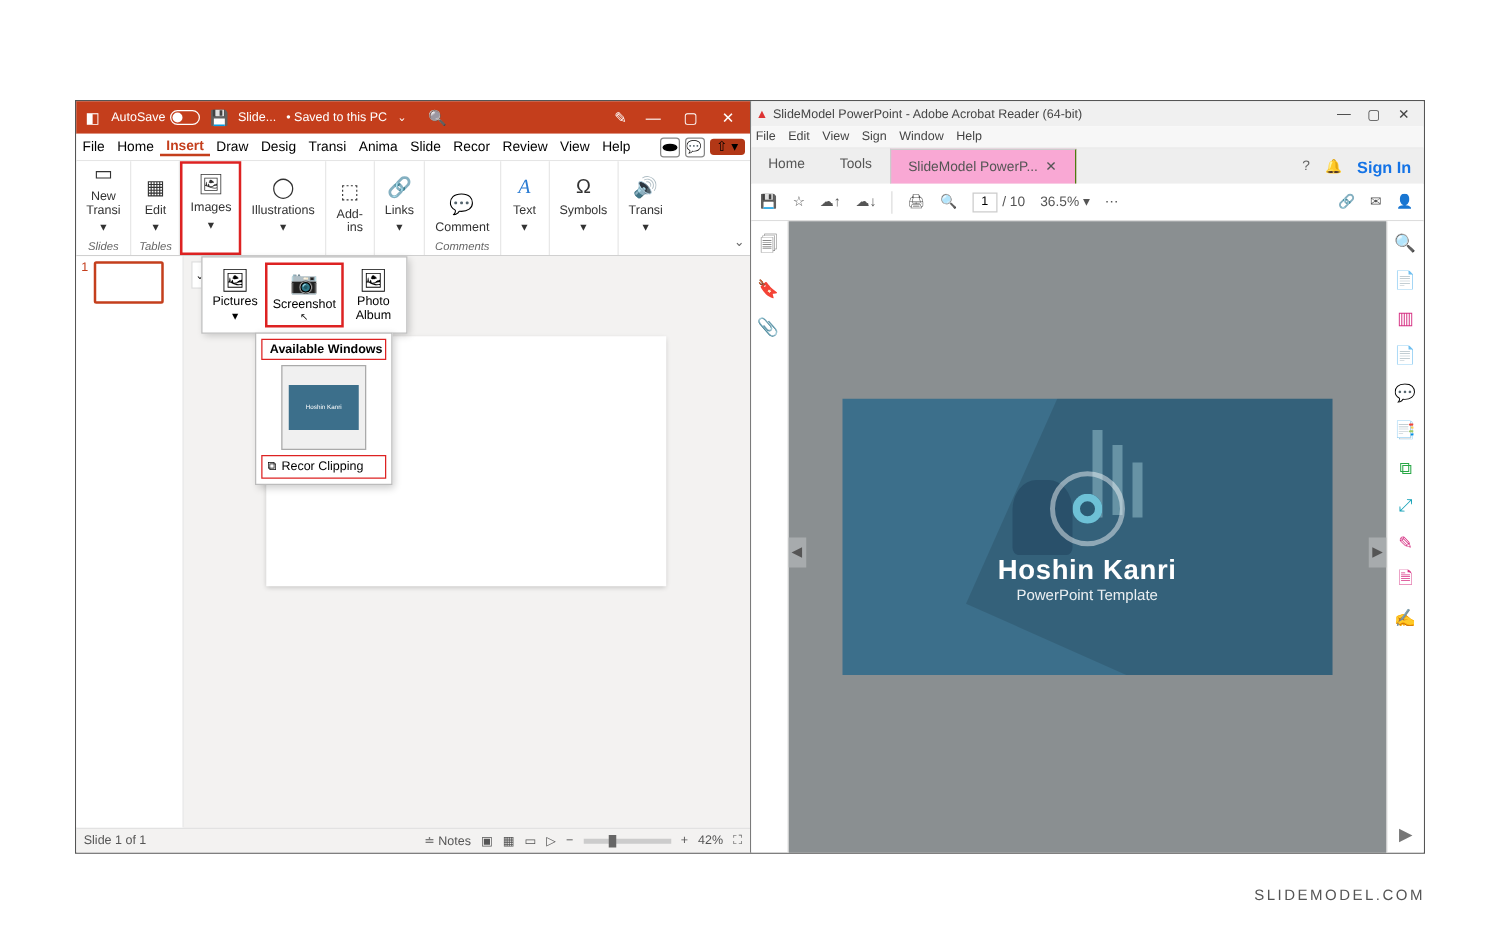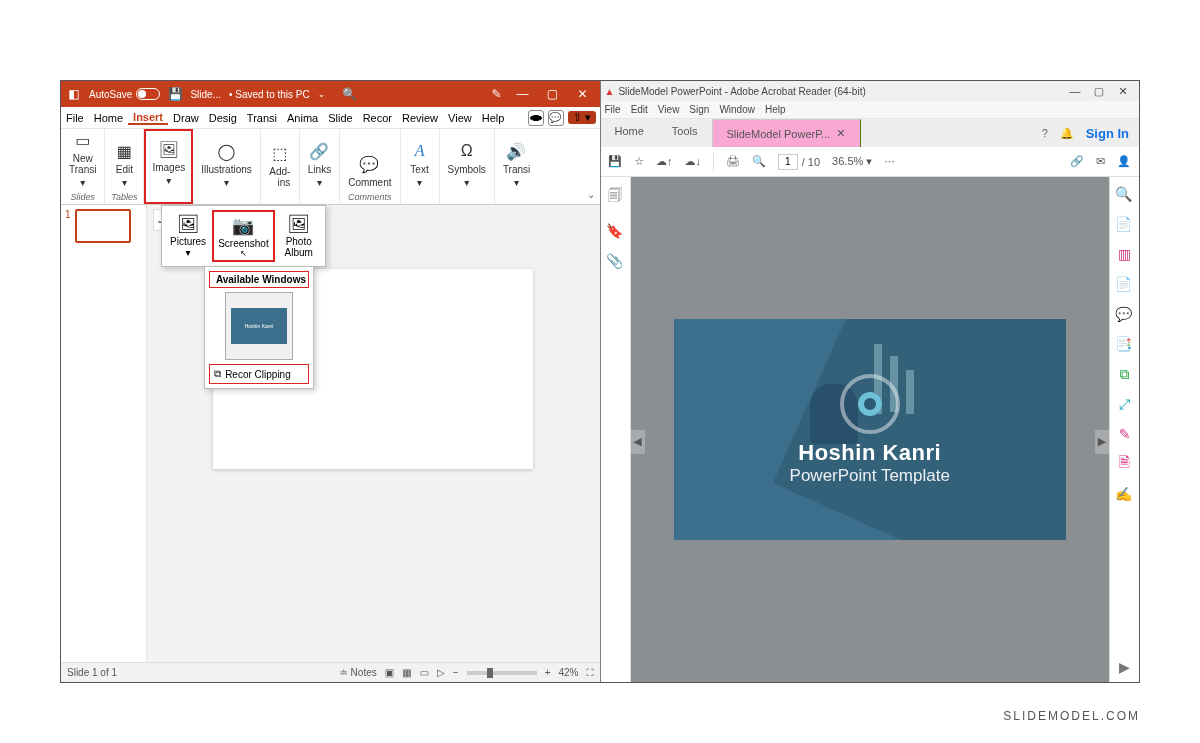--- a/index.html
+++ b/index.html
@@ -71,21 +71,21 @@
 .ar-tool .pg input { width:20px; height:16px; text-align:center; font-size:10px; border:1px solid #ccc;}
 .ar-tool .spacer{flex:1;}
 
 .ar-body { flex:1; display:flex; min-height:0;}
 .ar-left { width:30px; background:#fff; border-right:1px solid #ddd; display:flex; flex-direction:column; align-items:center; gap:14px; padding-top:8px; color:#666; font-size:14px;}
 .ar-main { flex:1; background:#8a8f91; position:relative; display:flex; align-items:center; justify-content:center;}
 .ar-page { width:82%; aspect-ratio:16/9; background:#3c6f8b; position:relative; overflow:hidden;}
 .ar-page .tri { position:absolute; right:-20%; bottom:-10%; width:80%; height:160%; background:rgba(0,0,0,.12); transform:rotate(24deg);}
 .ar-page .center { position:absolute; inset:0; display:flex; flex-direction:column; align-items:center; justify-content:center; color:#fff;}
 .ar-page .title { font-size:22px; font-weight:600; letter-spacing:.5px;}
-.ar-page .sub { font-size:17px; opacity:.9;}
+.ar-page .sub { font-size:12px; opacity:.9;}
 .bull { width:60px; height:60px; border:4px solid rgba(255,255,255,.45); border-radius:50%; display:flex; align-items:center; justify-content:center; margin-bottom:6px; position:relative;}
 .bull::after{content:""; width:24px; height:24px; background:#2b5a73; border-radius:50%; box-shadow: inset 0 0 0 6px #6ec1d6;}
 .arrow-up { position:absolute; width:8px; background:#6793a5;}
 .knight { position:absolute; width:48px; height:60px; background:#29506a; border-radius:40% 40% 10% 10%; left:calc(50% - 60px); top:calc(50% - 46px);}
 .navchev { position:absolute; top:50%; width:14px; height:24px; background:#a7abad; display:flex; align-items:center; justify-content:center; color:#555; font-size:11px;}
 .navchev.l { left:0;}
 .navchev.r { right:0;}
 
 .ar-right { width:30px; background:#fff; border-left:1px solid #ddd; display:flex; flex-direction:column; align-items:center; gap:12px; padding-top:8px; font-size:14px;}
 .ar-right .i { width:18px; height:18px; display:flex; align-items:center; justify-content:center;}

